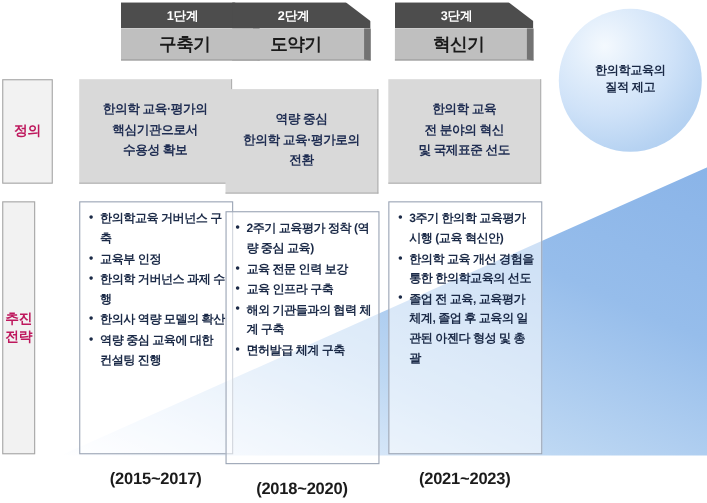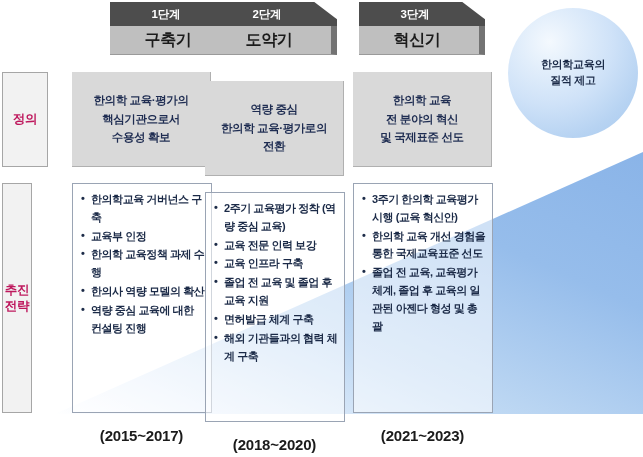--- a/index.html
+++ b/index.html
@@ -284,39 +284,38 @@
   <div class="def-box col-3">
     <span class="def-text">한의학 교육
 전 분야의 혁신
 및 국제표준 선도</span>
   </div>
 
   <div class="strat-box col-1">
     <ul class="strat-list">
         <li class="strat-item">한의학교육 거버넌스 구축</li>
         <li class="strat-item">교육부 인정</li>
-        <li class="strat-item">한의학 교육정책 과제 수행</li>
+        <li class="strat-item">한의학 거버넌스 과제 수행</li>
         <li class="strat-item">한의사 역량 모델의 확산</li>
         <li class="strat-item">역량 중심 교육에 대한 컨설팅 진행</li>
       </ul>
   </div>
   <div class="strat-box col-2">
     <ul class="strat-list">
         <li class="strat-item">2주기 교육평가 정착 (역량 중심 교육)</li>
         <li class="strat-item">교육 전문 인력 보강</li>
         <li class="strat-item">교육 인프라 구축</li>
-        <li class="strat-item">졸업 전 교육 및 졸업 후 교육 지원</li>
+        <li class="strat-item">해외 기관들과의 협력 체계 구축</li>
         <li class="strat-item">면허발급 체계 구축</li>
-        <li class="strat-item">해외 기관들과의 협력 체계 구축</li>
       </ul>
   </div>
   <div class="strat-box col-3">
     <ul class="strat-list">
         <li class="strat-item">3주기 한의학 교육평가 시행 (교육 혁신안)</li>
-        <li class="strat-item">한의학 교육 개선 경험을 통한 국제교육표준 선도</li>
+        <li class="strat-item">한의학 교육 개선 경험을 통한 한의학교육의 선도</li>
         <li class="strat-item">졸업 전 교육, 교육평가 체계, 졸업 후 교육의 일관된 아젠다 형성 및 총괄</li>
       </ul>
   </div>
 
   <div class="year-caption col-1">(2015~2017)</div>
   <div class="year-caption col-2">(2018~2020)</div>
   <div class="year-caption col-3">(2021~2023)</div>
 
 </div>
 

